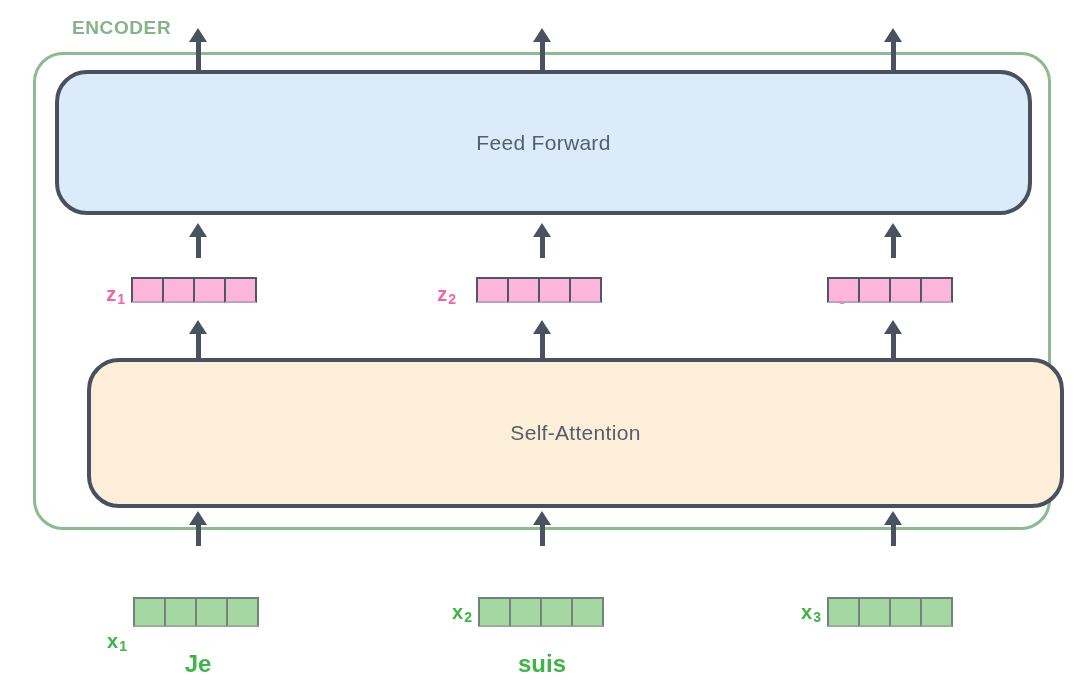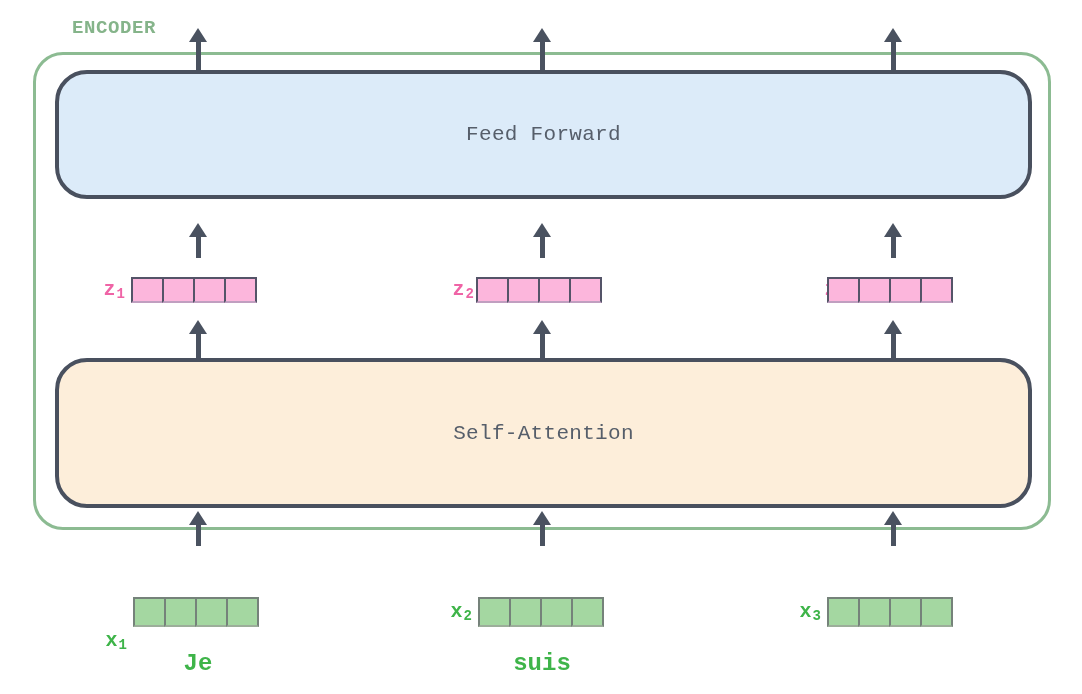--- a/index.html
+++ b/index.html
@@ -1,38 +1,38 @@
 <!DOCTYPE html>
 <html style="--encoder-border: #8cbb92; --encoder-label: #85b48a; --box-border: #49505e; --box-text: #565e6a; --feed-forward-fill: #dcebf9; --self-attention-fill: #fdeeda; --arrow: #4a5260; --z-cell-fill: #fcb6dc; --z-cell-border: #545468; --z-label: #ef64a6; --x-cell-fill: #a4d7a1; --x-cell-border: #75827a; --x-label: #3eb449;"><head>
 <meta charset="utf-8">
 <style>
   html,body { margin:0; padding:0; background:#ffffff; }
   .stage {
     position:relative; width:1082px; height:694px; overflow:hidden;
     background:#ffffff;
-    font-family:Liberation Mono, monospace;
+    font-family:Liberation Sans, sans-serif;
   }
   .encoder-box {
     position:absolute; left:33px; top:52px; width:1018px; height:478px;
     box-sizing:border-box; border:3px solid var(--encoder-border,#8cbb92);
     border-radius:30px; background:transparent; z-index:1;
   }
   .encoder-label {
     position:absolute; left:72px; top:17px; font-size:19px; font-weight:600;
     letter-spacing:0.6px; color:var(--encoder-label,#85b48a); z-index:2;
   }
   .block {
     position:absolute; left:55px; width:977px; box-sizing:border-box;
     border:4px solid var(--box-border,#49505e); border-radius:32px;
     display:flex; align-items:center; justify-content:center;
     font-size:21px; color:var(--box-text,#565e6a); z-index:2;
     letter-spacing:0.3px;
   }
-  .ff { top:70px; height:129px; background:var(--feed-forward-fill,#dcebf9); }
-  .sa { top:358px; height:150px; background:var(--self-attention-fill,#fdeeda); }
+  .ff { top:70px; height:145px; background:var(--feed-forward-fill,#dcebf9); }
+  .sa { top:358px; height:150px; background:var(--self-attention-fill,#fdeeda);margin-left:32px; }
 
   .arrow { position:absolute; width:18px; z-index:5; }
   .arrow .head {
     width:0; height:0; margin:0 auto;
     border-left:9px solid transparent; border-right:9px solid transparent;
     border-bottom:14px solid var(--arrow,#4a5260);
   }
   .arrow .shaft { width:5px; margin:0 auto; background:var(--arrow,#4a5260); }
 
   .vec { position:absolute; display:flex; z-index:3; }
@@ -48,21 +48,21 @@
   .vec.x .cell {
     width:33px; height:30px; background:var(--x-cell-fill,#a4d7a1);
     border:2px solid var(--x-cell-border,#75827a);
     border-bottom-color:#9cae9a;
   }
   .veclabel {
     position:absolute; width:56px; text-align:right; font-weight:bold;
     font-size:20px; z-index:3;
   }
   .veclabel .sub { font-size:14px; position:relative; top:3px; margin-left:1px; }
-  .veclabel.zl { top:277px; line-height:26px; color:var(--z-label,#ef64a6); }
+  .veclabel.zl { top:277px; line-height:34px; color:var(--z-label,#ef64a6); }
   .veclabel.xl { top:597px; line-height:30px; color:var(--x-label,#3eb449); }
 
   .token {
     position:absolute; top:650px; width:200px; text-align:center;
     font-size:24px; font-weight:bold; color:var(--x-label,#3eb449); z-index:3;
   }
 </style>
 </head>
 <body>
 
@@ -130,21 +130,21 @@
       <div class="shaft" style="height:21px;"></div>
     </div>
 
   <div class="veclabel zl" style="left:69px;"><span>z</span><span class="sub">1</span></div>
   <div class="vec z" style="left:131px;">
     <div class="cell"></div>
       <div class="cell"></div>
       <div class="cell"></div>
       <div class="cell"></div>
   </div>
-  <div class="veclabel zl" style="left:418px;"><span>z</span><span class="sub">2</span></div>
+  <div class="veclabel zl" style="left:400px;"><span>z</span><span class="sub">2</span></div>
   <div class="vec z" style="left:476px;">
     <div class="cell"></div>
       <div class="cell"></div>
       <div class="cell"></div>
       <div class="cell"></div>
   </div>
   <div class="veclabel zl" style="left:790px;"><span>z</span><span class="sub">3</span></div>
   <div class="vec z" style="left:827px;">
     <div class="cell"></div>
       <div class="cell"></div>

